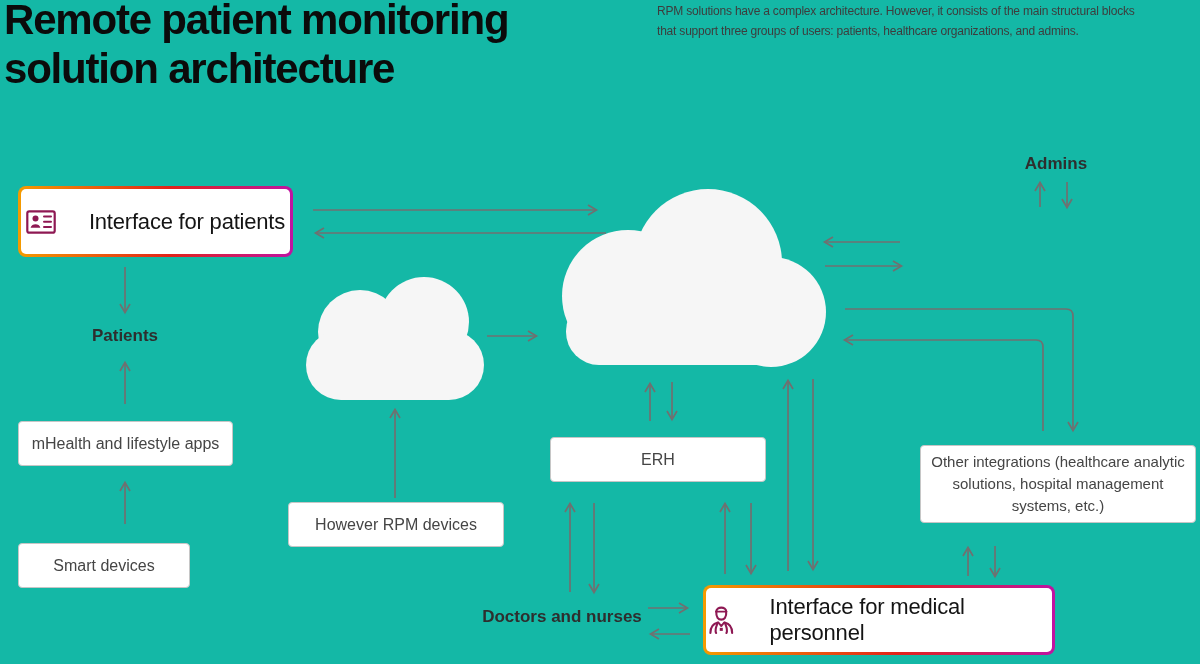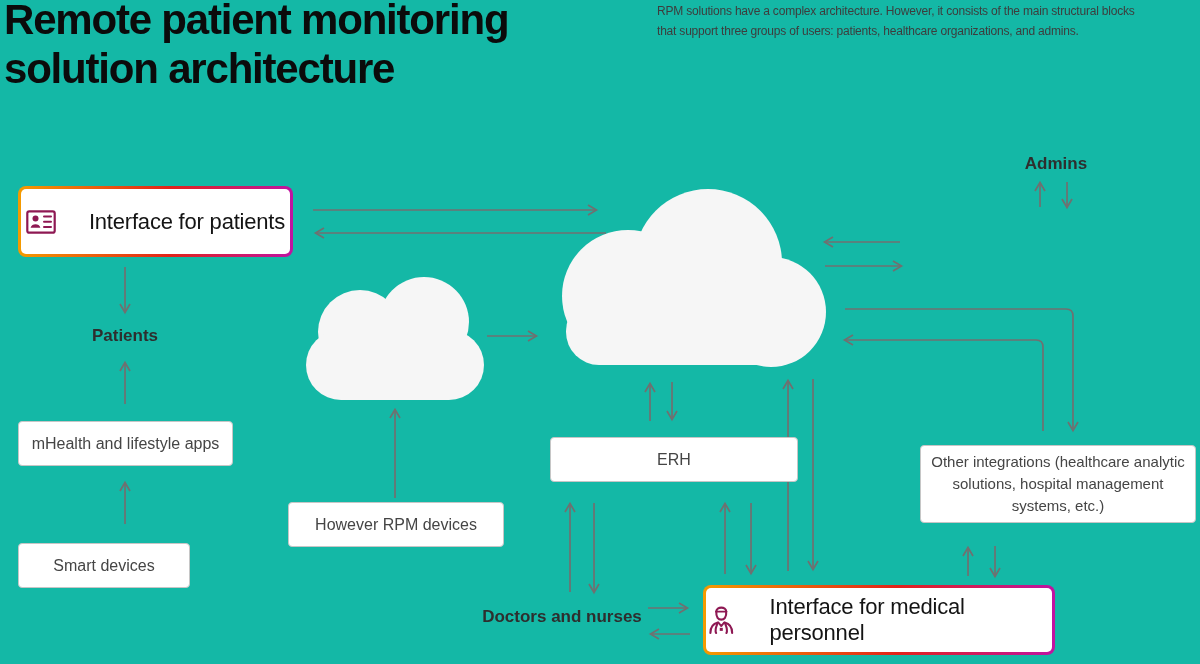--- a/index.html
+++ b/index.html
@@ -118,21 +118,21 @@
 
   <div class="pbox" style="left:18px;top:421px;width:215px;height:45px">
     <span>mHealth and lifestyle apps</span>
   </div>
   <div class="pbox" style="left:18px;top:543px;width:172px;height:45px">
     <span>Smart devices</span>
   </div>
   <div class="pbox" style="left:288px;top:502px;width:216px;height:45px">
     <span>However RPM devices</span>
   </div>
-  <div class="pbox" style="left:550px;top:437px;width:248px;height:45px">
+  <div class="pbox" style="left:550px;top:437px;width:216px;height:45px">
     <span>ERH</span>
   </div>
   <div class="pbox small-text" style="left:920px;top:445px;width:276px;height:78px">
     <span>Other integrations (healthcare analytic solutions, hospital management systems, etc.)</span>
   </div>
 
   <div class="gbox" style="left:18px;top:186px;width:275px;height:71px">
     <div class="gbox-inner">
       <svg class="icon-svg" width="30" height="24" viewBox="0 0 30 24">
         <rect class="ic-s" x="1.3" y="1.3" width="27.4" height="21.4" rx="2"></rect>

